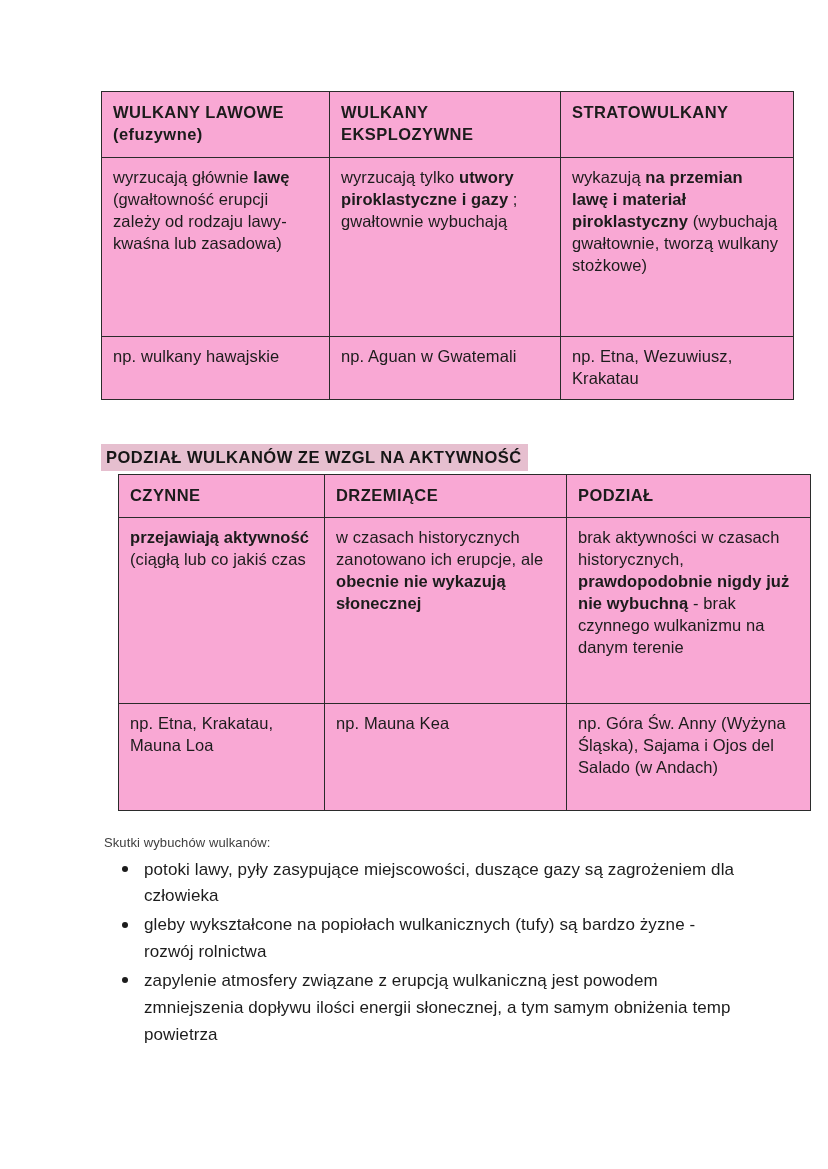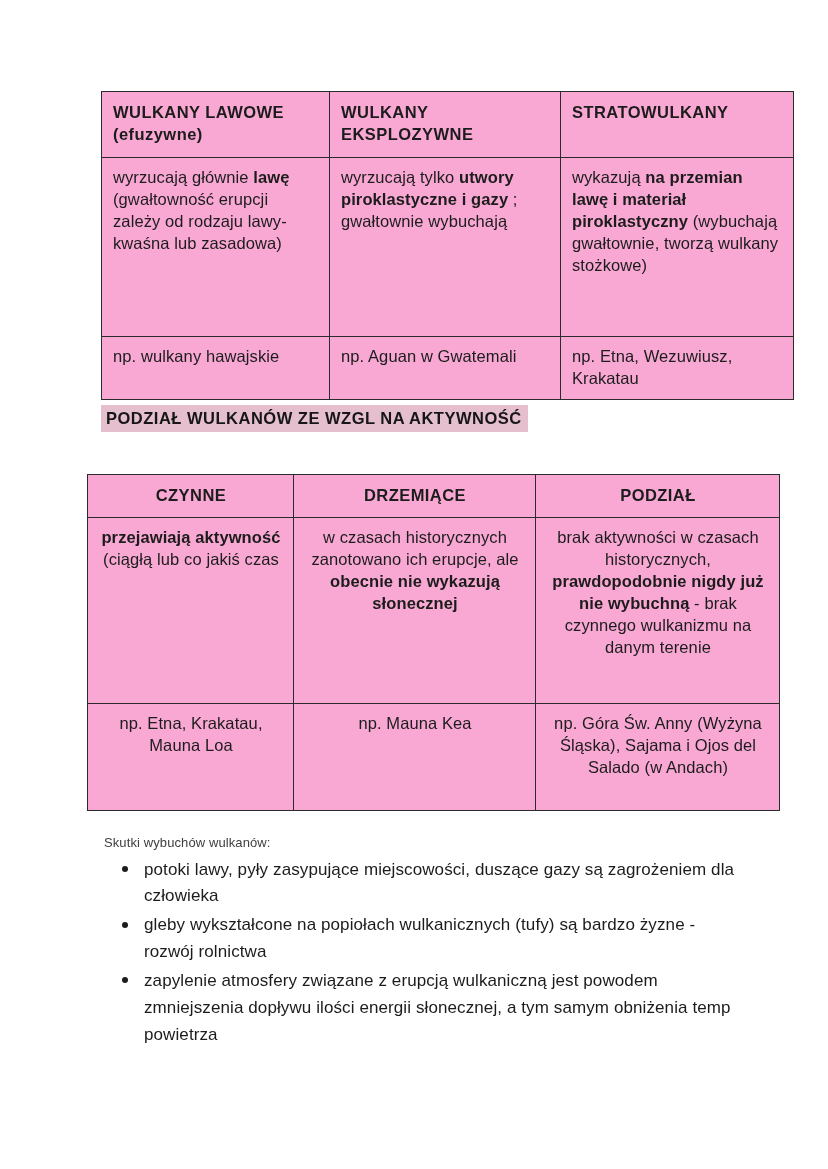--- a/index.html
+++ b/index.html
@@ -58,37 +58,36 @@
   }
   #table-volcano-types .c1 { width: 206px; }
   #table-volcano-types .c2 { width: 209px; }
   #table-volcano-types .c3 { width: 211px; }
   #table-volcano-types tr.r-head td { height: 45px; }
   #table-volcano-types tr.r-body td { height: 160px; }
   #table-volcano-types tr.r-examples td { height: 36px; }
 
   
   #table-volcano-activity {
-    left: 87px;
+    left: 118px;
     top: 474px;
     width: 626px;
-    text-align: center;
   }
   #table-volcano-activity .c1 { width: 184px; }
   #table-volcano-activity .c2 { width: 220px; }
   #table-volcano-activity .c3 { width: 222px; }
   #table-volcano-activity tr.r-head td { height: 18px; }
   #table-volcano-activity tr.r-body td { height: 167px; }
   #table-volcano-activity tr.r-examples td { height: 88px; }
 
   
   .section-heading {
     position: absolute;
     left: 101px;
-    top: 405px;
+    top: 444px;
     font-size: 16.5px;
     font-weight: bold;
     letter-spacing: 0.5px;
     color: #161616;
     background: #e6bfcf;
     padding: 4px 6px 4px 5px;
     line-height: 1.15;
     white-space: nowrap;
   }
 

